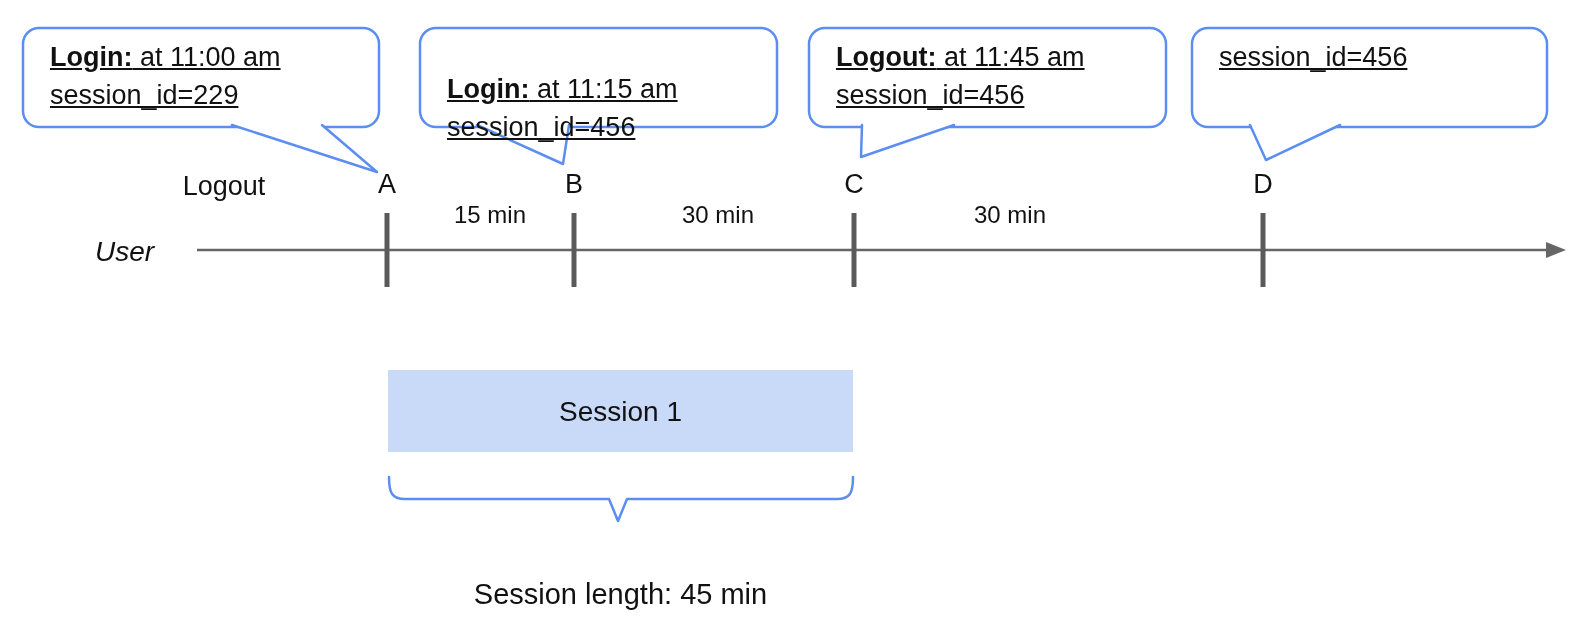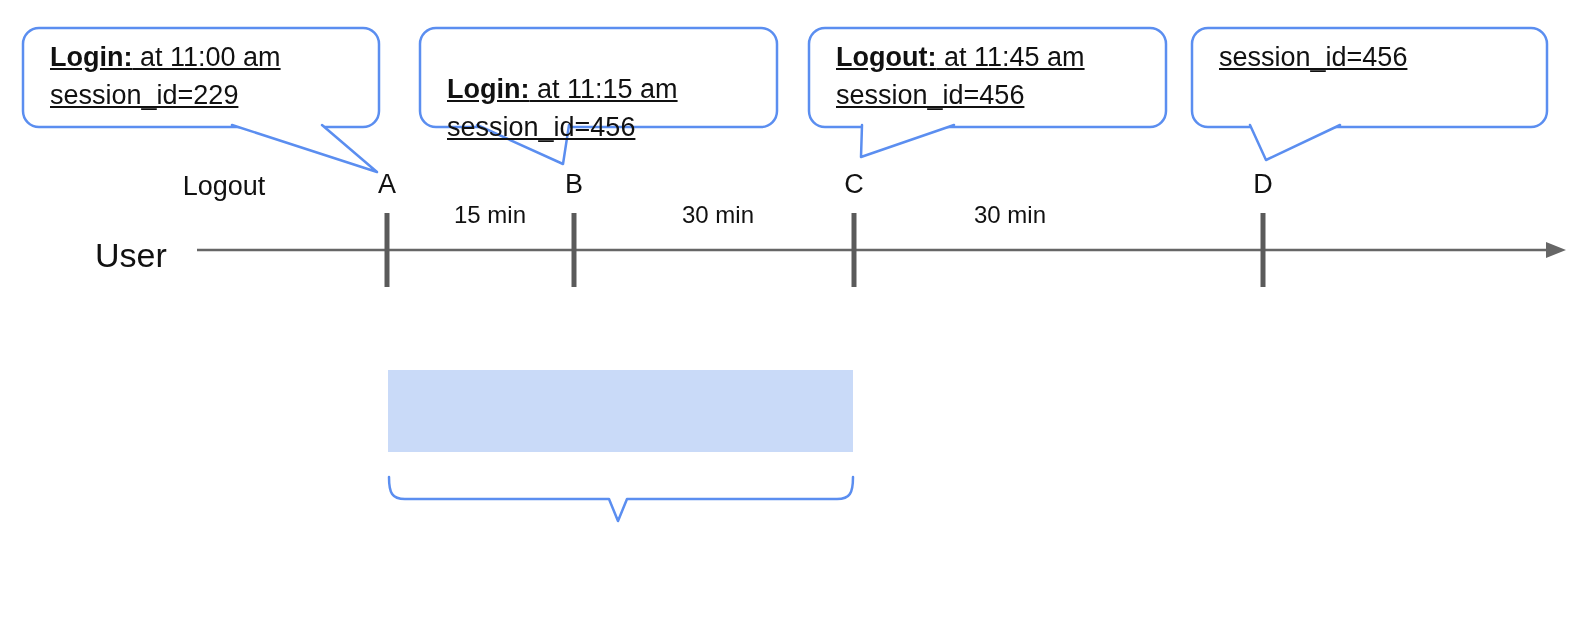--- a/index.html
+++ b/index.html
@@ -19,21 +19,21 @@
   .tail{fill:#ffffff;stroke:var(--accent-blue);stroke-width:2.5px;stroke-linejoin:round;stroke-linecap:round;}
   .axis{stroke:var(--line-gray);stroke-width:2.5px;}
   .arrowhead{fill:var(--line-gray);}
   .tick{stroke:var(--tick-gray);stroke-width:5px;}
   .session-rect{fill:var(--session-fill);}
   .brace{fill:none;stroke:var(--accent-blue);stroke-width:2.5px;stroke-linejoin:round;stroke-linecap:round;}
   .t{position:absolute;white-space:nowrap;color:var(--text);}
   .bubble-text{font-size:27px;line-height:38px;text-decoration:underline;}
   .bubble-text b{font-weight:bold;}
   .events-label{font-size:27px;transform:translateX(-50%);}
-  .user-label{font-size:34px;}
+  .user-label{font-size:28px;font-style:italic;}
   .event-letter{font-size:27px;line-height:28px;transform:translateX(-50%);}
   .interval-label{font-size:24px;transform:translateX(-50%);}
   .session-label{font-size:28px;text-align:center;white-space:nowrap;}
   .length-label{font-size:29px;text-align:center;white-space:nowrap;}
 </style>
 </head>
 <body>
 
 <div class="canvas">
 
@@ -83,14 +83,16 @@
 
   <div class="t event-letter" style="left:387px;top:170px;">A</div>
   <div class="t event-letter" style="left:574px;top:170px;">B</div>
   <div class="t event-letter" style="left:854px;top:170px;">C</div>
   <div class="t event-letter" style="left:1263px;top:170px;">D</div>
 
   <div class="t interval-label" style="left:490px;top:201px;">15 min</div>
   <div class="t interval-label" style="left:718px;top:201px;">30 min</div>
   <div class="t interval-label" style="left:1010px;top:201px;">30 min</div>
 
+  <div class="t session-label" style="left:388px;top:396px;width:465px;">Session 1</div>
+  <div class="t length-label" style="left:388px;top:578px;width:465px;">Session length: 45 min</div>
 
 </div>
 
 </body></html>

